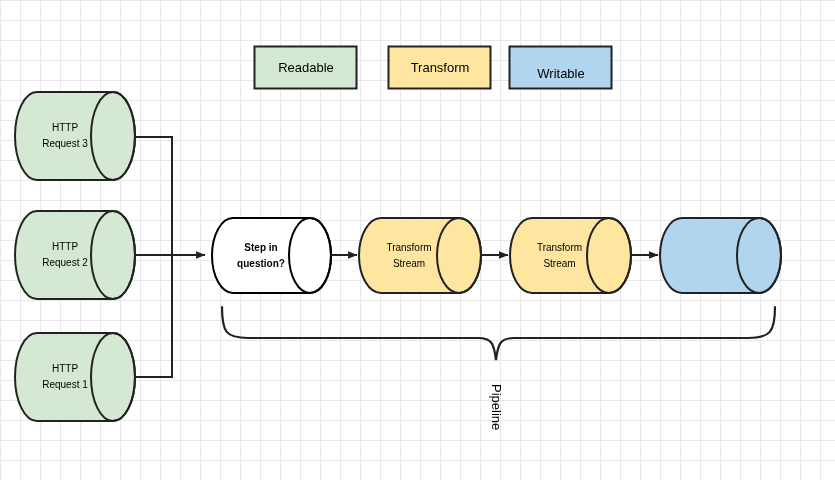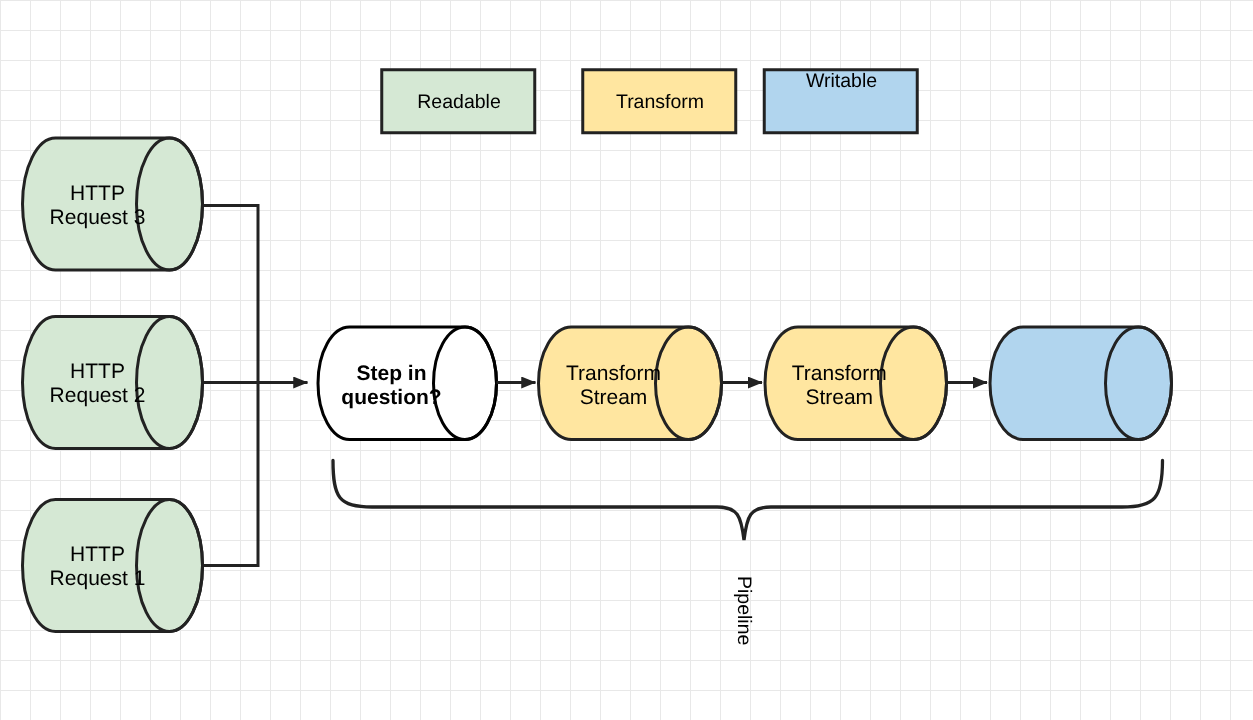--- a/index.html
+++ b/index.html
@@ -39,21 +39,21 @@
     height: 480px;
   }
   .node-label {
     position: absolute;
     display: flex;
     flex-direction: column;
     align-items: center;
     justify-content: center;
     text-align: center;
     color: #000000;
-    font-size: 14px;
+    font-size: 10px;
     line-height: 16px;
     pointer-events: none;
     white-space: nowrap;
   }
   .legend-label {
     position: absolute;
     display: flex;
     align-items: center;
     justify-content: center;
     text-align: left;
@@ -146,21 +146,21 @@
              C 222,332 226,338 248,338
              L 478,338
              C 492,338 494,344 496,360
              C 498,344 500,338 514,338
              L 748,338
              C 770,338 775,332 775,307" fill="none" stroke="#222222" stroke-width="2.2" stroke-linecap="round"></path>
   </svg>
 
   <div class="legend-label" style="left:254px; top:46px; width:104px; height:44px;">Readable</div>
   <div class="legend-label" style="left:388px; top:46px; width:104px; height:44px;">Transform</div>
-  <div class="legend-label" style="left:509px; top:32px; width:104px; height:44px;">Writable</div>
+  <div class="legend-label" style="left:509px; top:52px; width:104px; height:44px;">Writable</div>
 
   <div class="node-label" style="left:15px; top:92px; width:100px; height:88px;">
     <span>HTTP</span>
     <span>Request 3</span>
   </div>
   <div class="node-label" style="left:15px; top:211px; width:100px; height:88px;">
     <span>HTTP</span>
     <span>Request 2</span>
   </div>
   <div class="node-label" style="left:15px; top:333px; width:100px; height:88px;">

